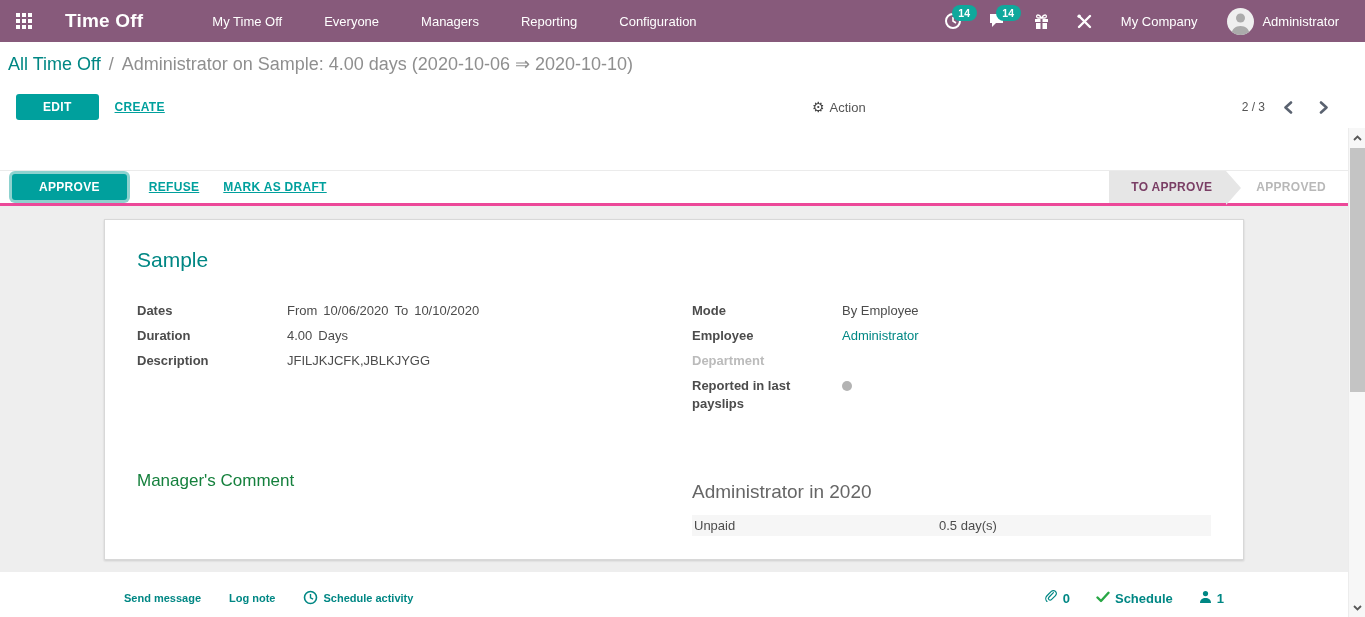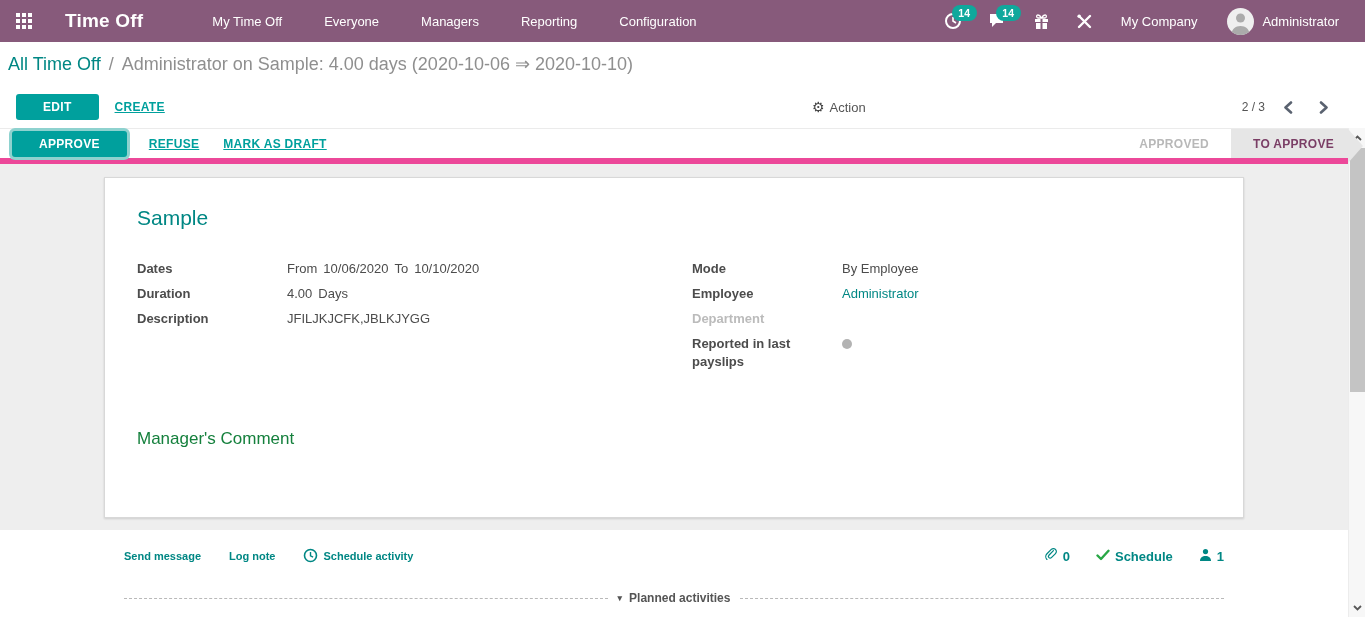--- a/index.html
+++ b/index.html
@@ -37,22 +37,22 @@
               cursor:pointer; font-family:inherit; letter-spacing:.3px;text-decoration:underline; }
   .cp-center { flex:1; display:flex; justify-content:center; align-items:center; }
   .action-btn { display:flex; align-items:center; gap:5px; color:#555; font-size:13px; cursor:pointer; }
   .gear-glyph { font-size:14px; color:#444; }
   .cp-right { display:flex; align-items:center; gap:18px; margin-right:20px; }
   .pager-value { font-size:12px; color:#555; cursor:pointer; }
   .pager-arrows { display:flex; gap:26px; }
   .pager-arrow { cursor:pointer; display:flex; align-items:center; }
 
   
-  .statusbar { height:36px; background:#fff; border-top:1px solid #ebebeb; border-bottom:6px solid #ec4899;
-               display:flex; align-items:center; padding-left:12px; margin-right:17px; }
+  .statusbar { height:36px; background:#fff; border-top:1px solid #ebebeb; border-bottom:3px solid #ec4899;
+               display:flex; align-items:center; padding-left:12px; margin-right:17px;margin-top:42px; }
   .btn-approve { box-shadow:0 0 0 3px #8ed2cf; margin-right:10px; }
   .stages { margin-left:auto; display:flex; align-items:stretch; height:100%; }
   .stage { display:flex; align-items:center; font-size:12px; font-weight:bold; letter-spacing:.3px; padding:0 22px; position:relative; }
   .stage.current { background:#e6e6e6; color:#7A3E65; padding-right:14px; }
   .stage.current::after { content:""; position:absolute; right:-15px; top:0; width:0; height:0; z-index:2;
                           border-top:17px solid transparent; border-bottom:17px solid transparent; border-left:15px solid #e6e6e6; }
   .stage.future { color:#b8b8b8; background:#fff; padding-left:30px; }
 
   
   .content { background:#eeeeee; height:366px; margin-right:17px; overflow:hidden; }
@@ -198,22 +198,22 @@
       </span>
     </div>
   </div>
 </div>
 
 <div class="statusbar">
   <button class="btn-primary btn-approve">APPROVE</button>
   <button class="btn-link">REFUSE</button>
   <button class="btn-link">MARK AS DRAFT</button>
   <div class="stages">
+    <div class="stage current">TO APPROVE</div>
     <div class="stage future">APPROVED</div>
-    <div class="stage current">TO APPROVE</div>
   </div>
 </div>
 
 <div class="content">
   <div class="sheet">
     <h1 class="sheet-title">Sample</h1>
 
     <div class="field-grid">
 
       <div class="fgroup">
@@ -239,20 +239,27 @@
         <div class="flabel">Reported in last payslips</div>
         <div class="fvalue">
           <span class="check-dot" style="display:inline-block"></span>
         </div>
       </div>
     </div>
 
     <div class="second-row">
       <div>
         <div class="managers-comment">Manager's Comment</div>
+      </div>
+      <div>
+        <h2 class="summary-title">Administrator in 2020</h2>
+        <div class="summary-row">
+          <span>Unpaid</span>
+          <span>0.5 day(s)</span>
+        </div>
       </div>
     </div>
   </div>
 </div>
 
 <div class="chatter">
   <div class="chatter-inner">
     <div class="chatter-topbar">
       <button class="chat-btn">Send message</button>
       <button class="chat-btn">Log note</button>

